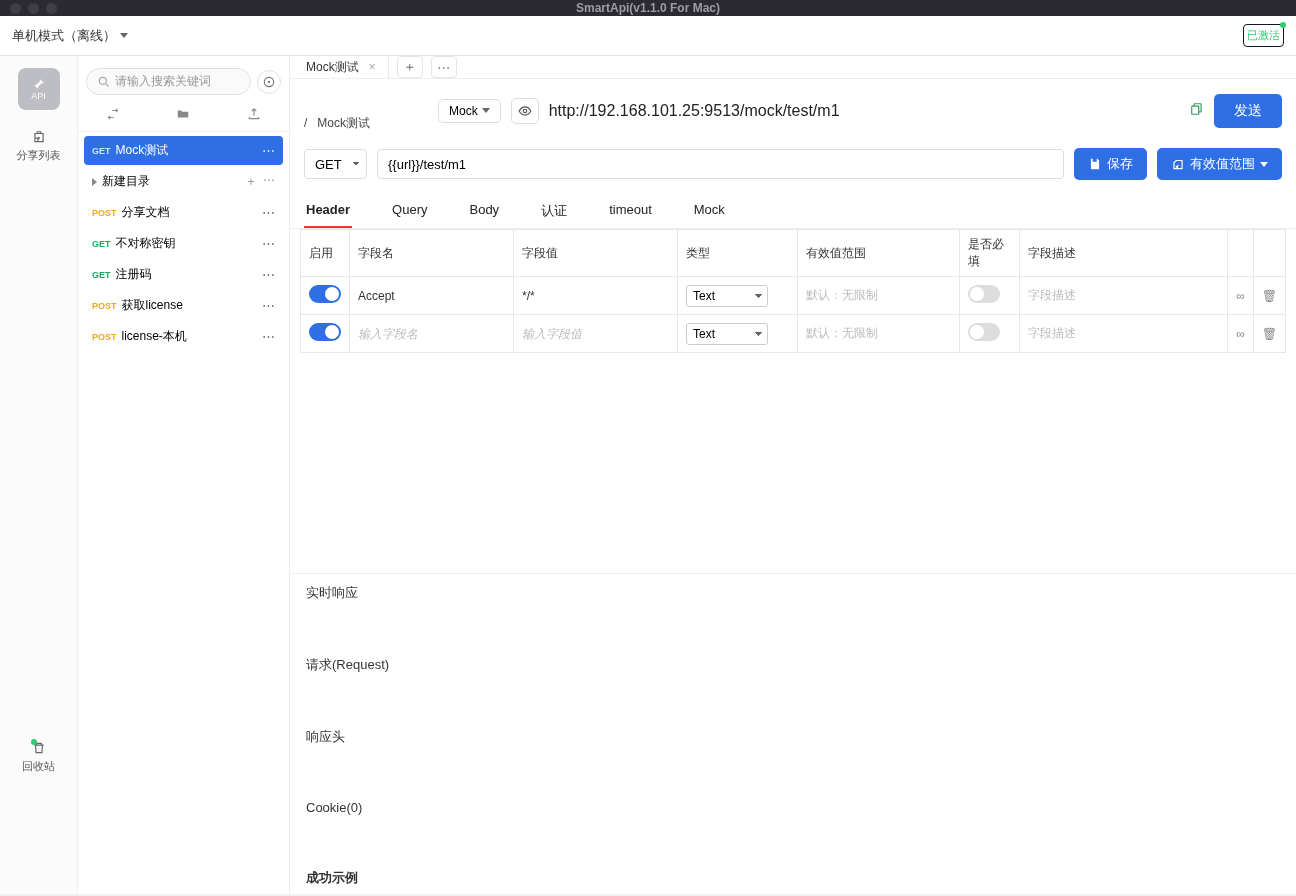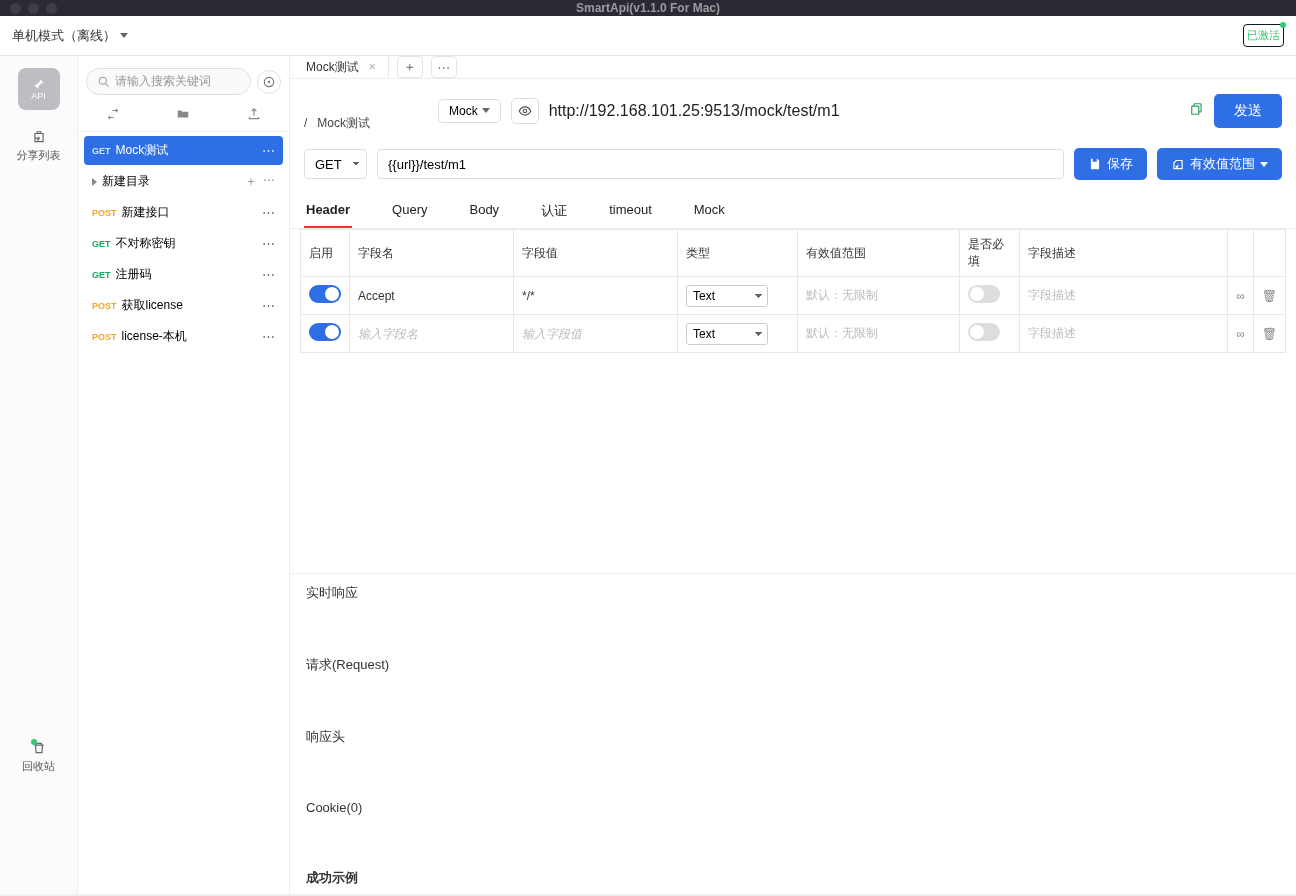--- a/index.html
+++ b/index.html
@@ -179,21 +179,21 @@
             <span>新建目录</span>
           </span>
           <span class="plus-more">
             <span>＋</span>
             <span>⋯</span>
           </span>
         </div>
         <div class="tree-item">
           <span class="left">
             <span class="method-post">POST</span>
-            <span>新建接口</span>
+            <span>分享文档</span>
           </span>
           <span class="more">⋯</span>
         </div>
         <div class="tree-item">
           <span class="left">
             <span class="method-get">GET</span>
             <span>不对称密钥</span>
           </span>
           <span class="more">⋯</span>
         </div>

